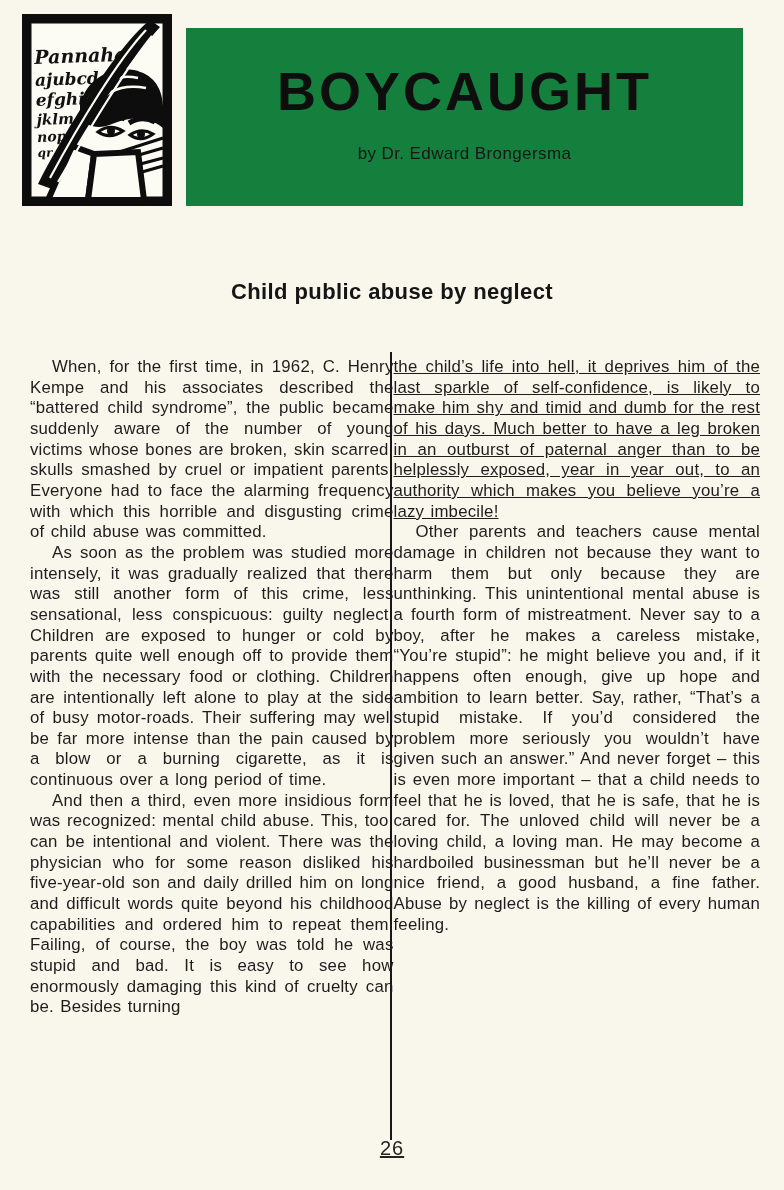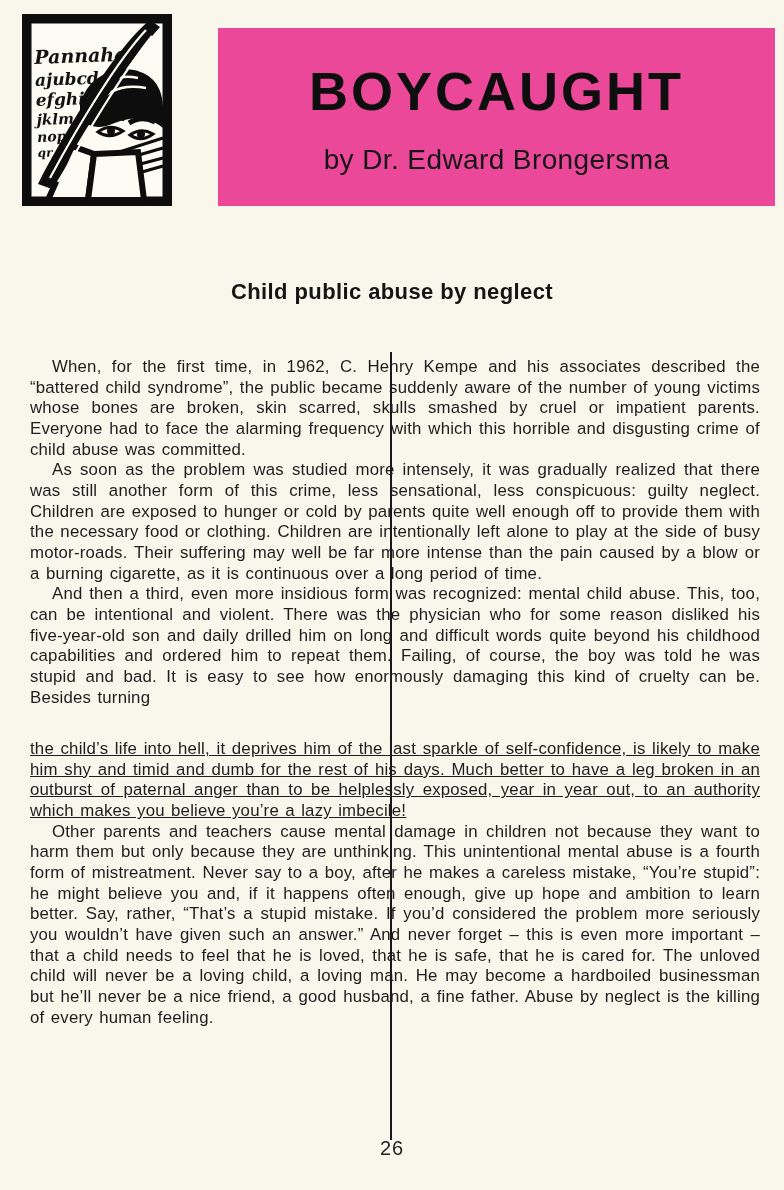--- a/index.html
+++ b/index.html
@@ -23,54 +23,54 @@
 
   .banner {
     position:absolute; left:186px; top:28px; width:557px; height:178px;
     text-align:center; background:#8eb7b0;
   }
   .banner h1 {
     margin-top:32px; font-size:54px; font-weight:bold;
     letter-spacing:3px; color:#0e0e0e;
   }
   .byline {
-    margin-top:22px; font-size:28px; color:#161616; letter-spacing:0.4px;
+    margin-top:22px; font-size:17px; color:#161616; letter-spacing:0.4px;
   }
 
   
   .article-heading {
     position:absolute; top:279px; left:0; width:100%;
     text-align:center; font-size:22px; font-weight:bold;
     color:#151515; letter-spacing:0.4px;
   }
 
   .columns {
     position:absolute; top:357px; left:30px; width:730px;
-    display:flex; gap:31px;flex-direction:column;
+    display:flex; 
   }
   .col { flex:1 1 0; }
   .col-left  { flex-basis:348px; }
   .col-right { flex-basis:351px; }
 
   .col p {
     font-size:16.8px; line-height:20.65px; text-align:justify;
     text-indent:22px; color:#1d1d1d;
     letter-spacing:0.2px; word-spacing:1.5px;
   }
   .col p.no-indent { text-indent:0;text-decoration:underline; }
 
   .col-divider {
     position:absolute; left:390px; top:352px; width:2px; height:788px;
     background:#171717;
   }
 
   
   .page-number {
     position:absolute; top:1137px; left:0; width:100%;
-    text-align:center; font-size:20px; color:#232323; letter-spacing:1px;
+    text-align:center; font-size:20px; color:#232323; letter-spacing:1px;text-decoration:underline;
   }
 </style>
 </head>
 <body>
 
 <div class="page" style="background-color: rgb(249, 246, 235);">
 
   <div class="logo">
     <svg viewBox="0 0 150 192" xmlns="http://www.w3.org/2000/svg">
 
@@ -103,21 +103,21 @@
       </g>
 
       <path d="M26,186 L50,132 L72,140 L66,186 Z" fill="#fcfbf4" stroke="#0d0d0d" stroke-width="6"></path>
       <path d="M72,140 L116,138 L122,186 L66,186 Z" fill="#fcfbf4" stroke="#0d0d0d" stroke-width="6"></path>
 
       <path d="M128,6 C100,28 52,100 16,170 L30,175 C62,114 106,48 138,13 Z" fill="#0d0d0d"></path>
       <path d="M124,16 C96,46 58,108 28,164 M130,22 C104,54 68,114 36,168" stroke="#fcfbf4" stroke-width="2.2" fill="none"></path>
     </svg>
   </div>
 
-  <header class="banner" style="background-color: #ec4899; margin-left: 32px;">
+  <header class="banner" style="background-color: #15803d;">
     <h1>BOYCAUGHT</h1>
     <div class="byline">by Dr. Edward Brongersma</div>
   </header>
 
   <h2 class="article-heading">Child public abuse by neglect</h2>
 
   <div class="col-divider"></div>
 
   <main class="columns">
     <div class="col col-left">

